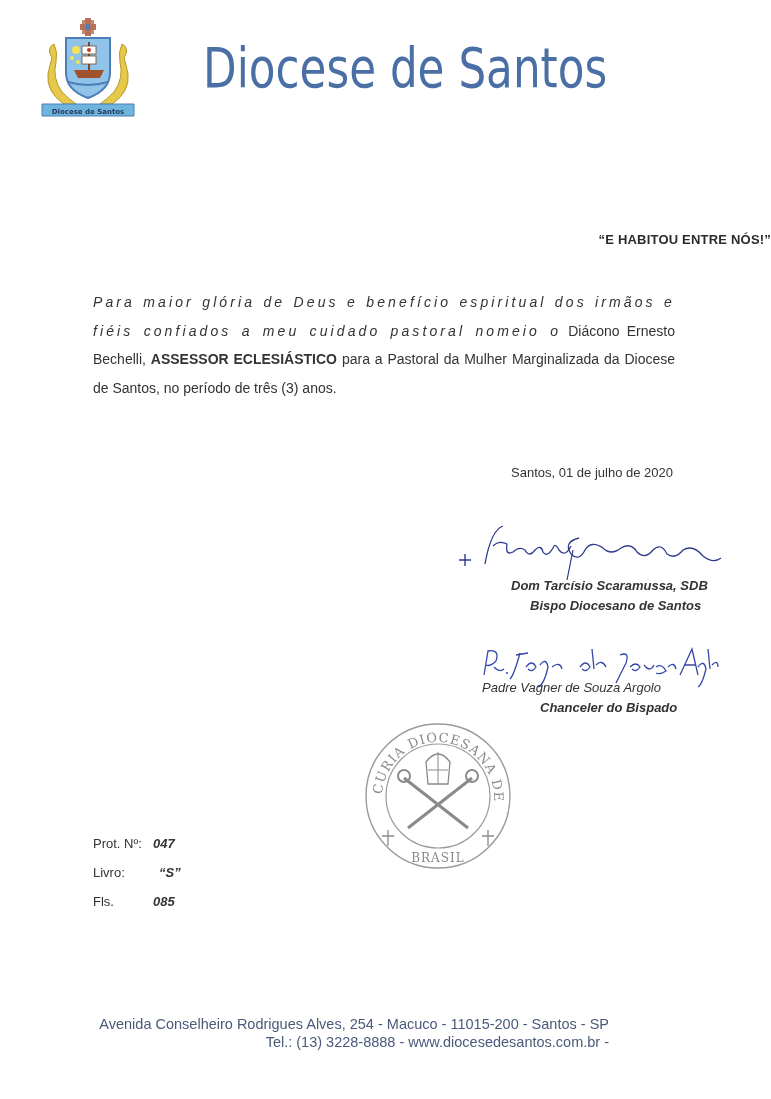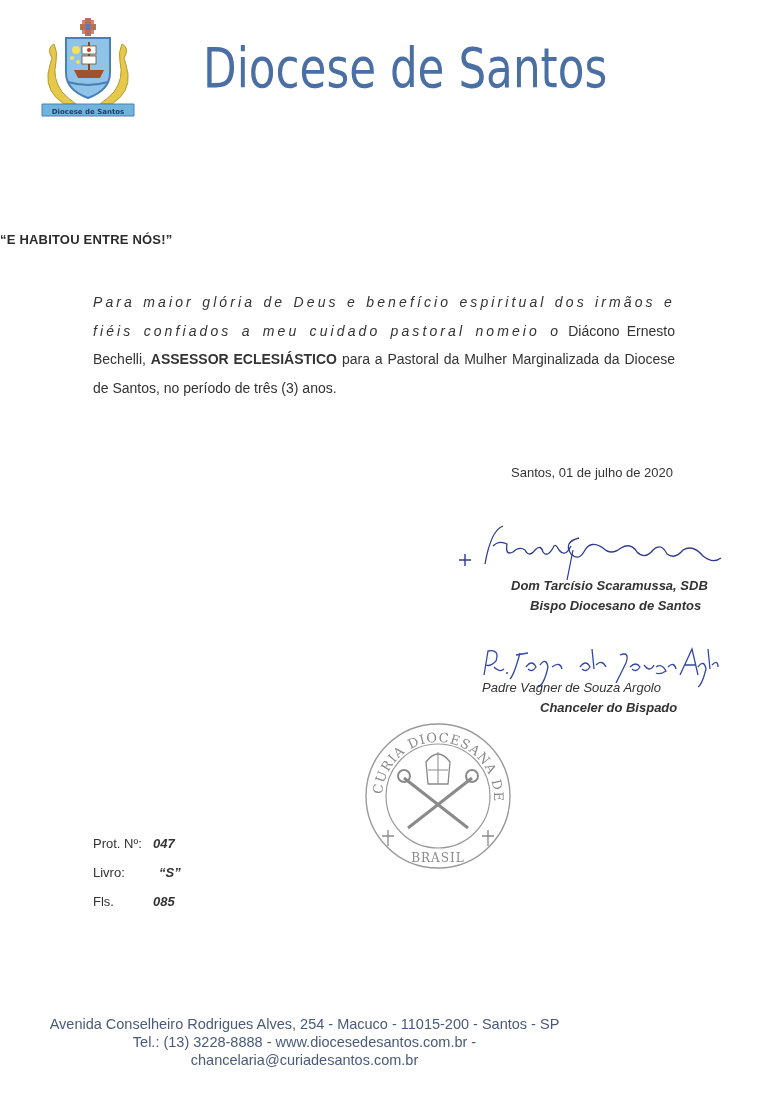--- a/index.html
+++ b/index.html
@@ -9,21 +9,21 @@
   .logo { position: absolute; left: 38px; top: 18px; width: 100px; height: 102px; }
   .brand-title {
     position: absolute; left: 203px; top: 32px;
     font-family: "DejaVu Sans", sans-serif; font-weight: normal;
     font-size: 56px; color: #4a6fa5; letter-spacing: 0px;
     transform: scaleX(0.78); transform-origin: left top;
     white-space: nowrap; line-height: 1.3;
   }
 
   .motto {
-    position: absolute; left: 0; width: 771px; top: 232px; text-align: left;
+    position: absolute; left: 0; width: 771px; top: 232px; text-align: right;
     font-family: "Liberation Sans", sans-serif; font-weight: bold; font-size: 13px;
     color: #2b2b2b; letter-spacing: 0.2px;
   }
 
   .body-text {
     position: absolute; left: 93px; top: 288px; width: 582px;
     font-size: 14px; line-height: 28.5px; color: #333;
     text-align: justify;
   }
   .italic-spaced { font-style: italic; letter-spacing: 3.1px; }
@@ -42,21 +42,21 @@
   .signer2-role { position: absolute; left: 540px; top: 700px; font-size: 13px; font-weight: bold; font-style: italic; color: #333; }
 
   .seal { position: absolute; left: 358px; top: 718px; width: 160px; height: 155px; }
 
   .registry { position: absolute; left: 93px; top: 836px; font-size: 13px; color: #333; }
   .reg-row { height: 29px; display: flex; }
   .reg-label { width: 60px; }
   .reg-value { font-weight: bold; font-style: italic; }
 
   .footer {
-    position: absolute; left: 0; width: 609px; top: 1015px; text-align: center;
+    position: absolute; left: 0; width: 609px; top: 1015px; text-align: right;
     font-family: "Liberation Sans", sans-serif; font-size: 14.5px; line-height: 18px; color: #4a5a7a;
   }
 </style>
 </head>
 <body>
 
 <div class="logo">
   <svg width="100" height="102" viewBox="0 0 100 102">
 
     <rect x="44" y="2" width="12" height="14" fill="#c98a6a"></rect>
@@ -157,14 +157,13 @@
   </div>
   <div class="reg-row">
     <span class="reg-label">Fls.</span>
     <span class="reg-value">085</span>
   </div>
 </div>
 
 <div class="footer">
   <div>Avenida Conselheiro Rodrigues Alves, 254 - Macuco - 11015-200 - Santos - SP</div>
   <div>Tel.: (13) 3228-8888 -  www.diocesedesantos.com.br -</div>
-  <div>chancelaria@curiadesantos.com.br</div>
 </div>
 
 </body></html>

